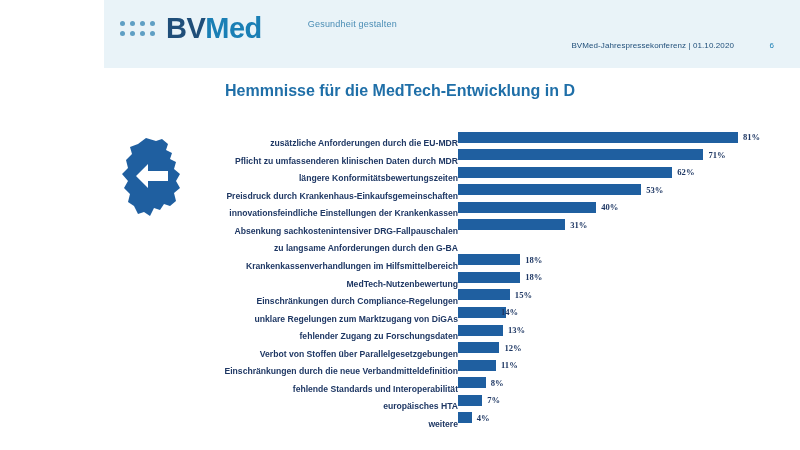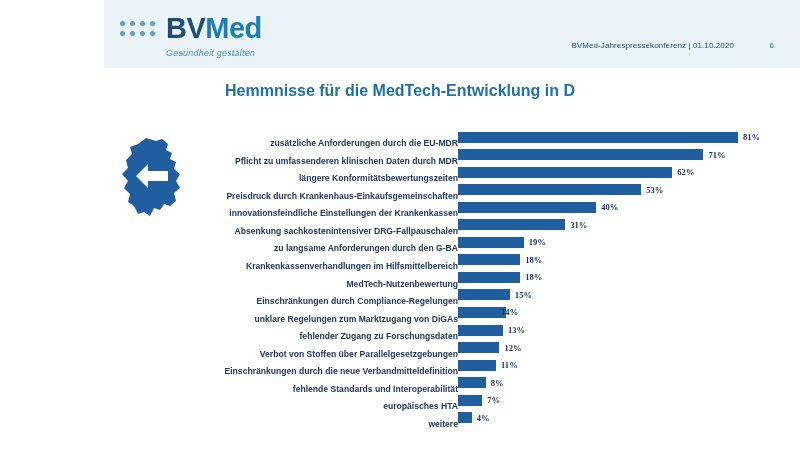--- a/index.html
+++ b/index.html
@@ -35,21 +35,21 @@
     top: 0;
     width: 104px;
     height: 68px;
     background: #ffffff;
   }
   .logo-wrap {
     position: absolute;
     left: 120px;
     top: 14px;
     display: flex;
-    flex-direction: column;
+    flex-direction: row;
     align-items: flex-start;
   }
   .logo-row {
     display: flex;
     align-items: center;
   }
   .logo-dots {
     display: grid;
     grid-template-columns: repeat(4, 7px);
     grid-template-rows: repeat(2, 7px);
@@ -68,21 +68,20 @@
     font-size: 29px;
     font-weight: bold;
     letter-spacing: -0.5px;
     line-height: 1;
   }
   .logo-bv { color: #1f4e79; }
   .logo-med { color: #1a7fb5; }
   .logo-claim {
     font-size: 9px;
     color: #4a8db5;
-    font-style: italic;
     margin-top: 5px;
     margin-left: 46px;
     letter-spacing: 0.2px;
   }
   .header-meta {
     position: absolute;
     right: 66px;
     top: 41px;
     font-size: 8px;
     color: #1f4e79;
@@ -242,24 +241,20 @@
       </div>
       <div class="bar-row">
         <div class="bar-label">Absenkung sachkostenintensiver DRG-Fallpauschalen</div>
         <div class="bar-track">
           <div class="bar-fill" style="width: 107.16px; background: rgb(31, 95, 160);"></div>
           <div class="bar-value" style="left: 112.16px;">31%</div>
         </div>
       </div>
       <div class="bar-row">
         <div class="bar-label">zu langsame Anforderungen durch den G-BA</div>
-        <div class="bar-track">
-          <div class="bar-fill" style="width: 65.679px; background: rgb(31, 95, 160);"></div>
-          <div class="bar-value" style="left: 70.679px;">19%</div>
-        </div>
       </div>
       <div class="bar-row">
         <div class="bar-label">Krankenkassenverhandlungen im Hilfsmittelbereich</div>
         <div class="bar-track">
           <div class="bar-fill" style="width: 62.2222px; background: rgb(31, 95, 160);"></div>
           <div class="bar-value" style="left: 67.2222px;">18%</div>
         </div>
       </div>
       <div class="bar-row">
         <div class="bar-label">MedTech-Nutzenbewertung</div>

